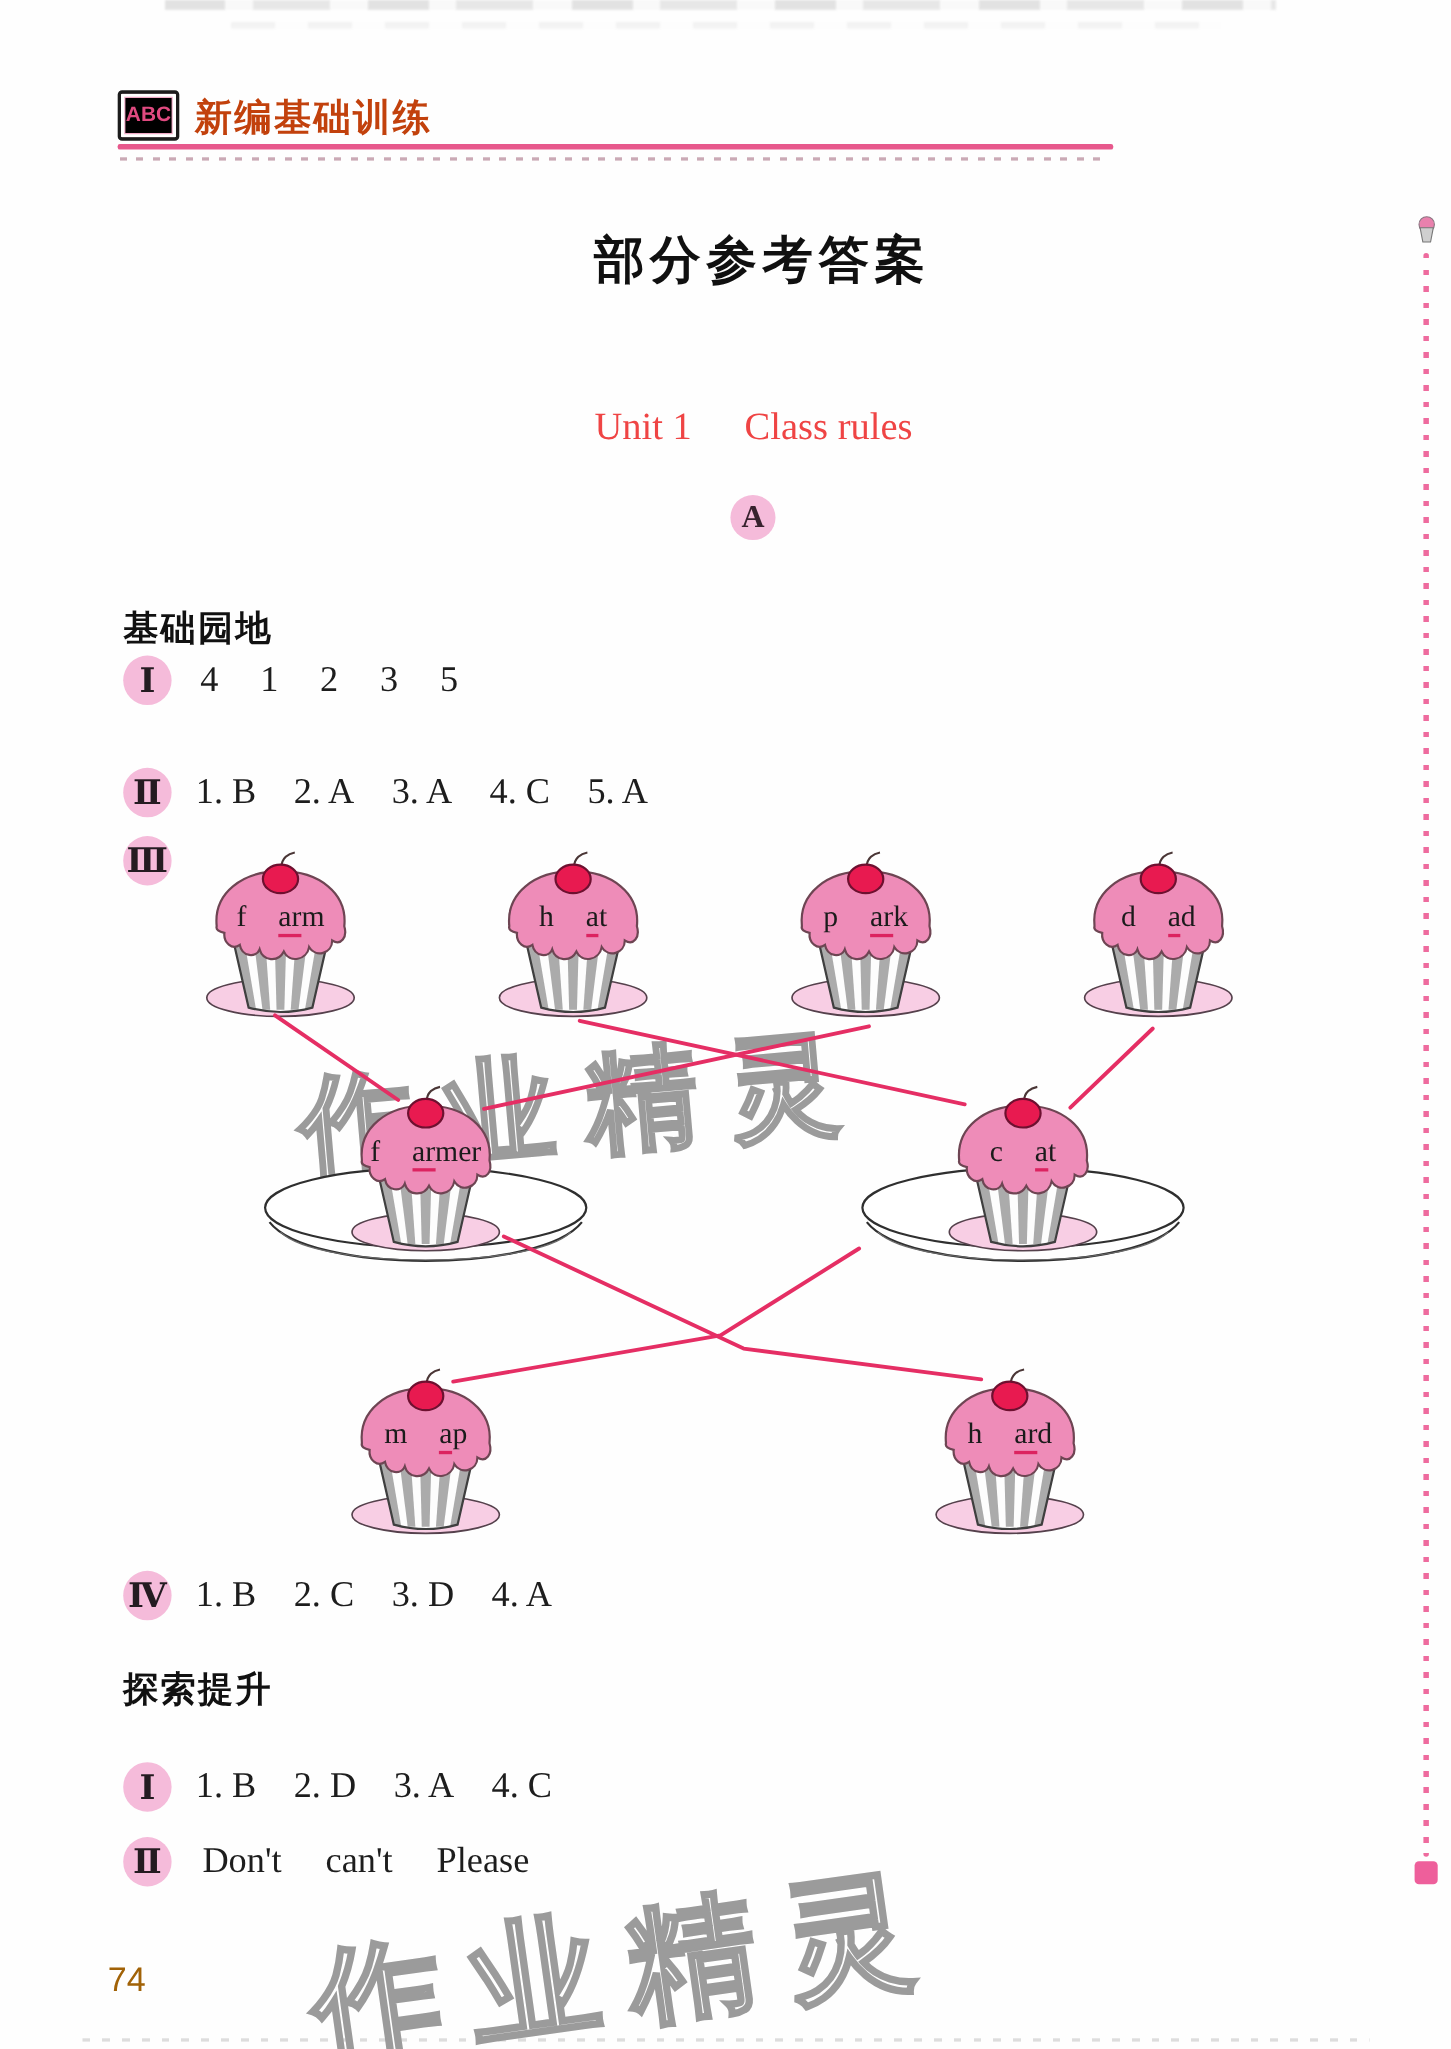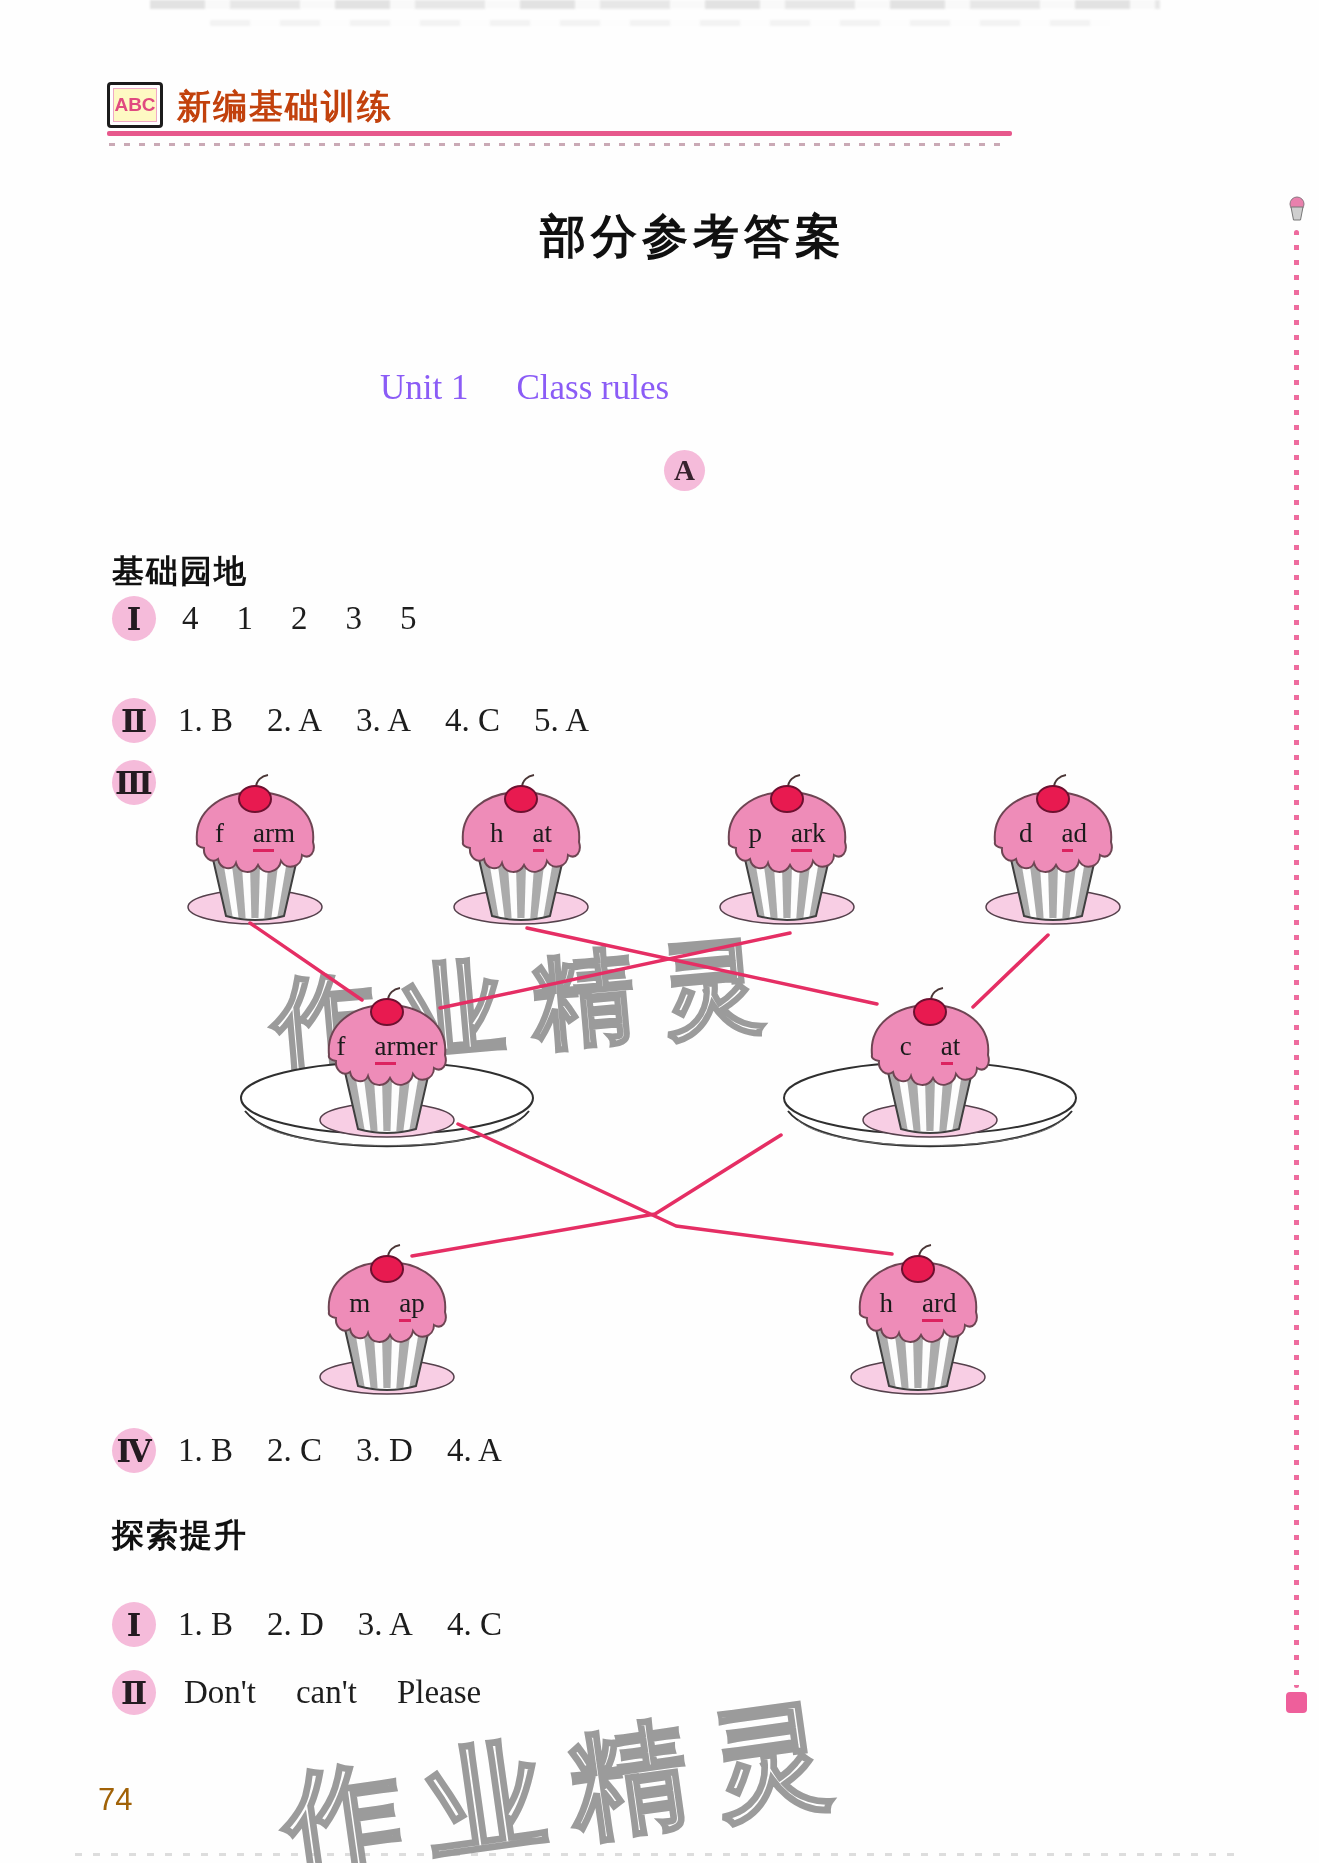--- a/index.html
+++ b/index.html
@@ -9,39 +9,39 @@
   
   .top-smudge{position:absolute;top:0;left:150px;width:1010px;height:9px;opacity:.55;filter:blur(1px);
     background:repeating-linear-gradient(90deg,rgba(110,110,110,.35) 0 55px,rgba(110,110,110,.06) 55px 80px,rgba(110,110,110,.28) 80px 150px,rgba(110,110,110,.05) 150px 185px);}
   .top-smudge2{position:absolute;top:20px;left:210px;width:900px;height:6px;opacity:.28;filter:blur(1px);
     background:repeating-linear-gradient(90deg,rgba(120,120,120,.3) 0 40px,rgba(120,120,120,.04) 40px 70px);}
   .bottom-dots{position:absolute;top:1853px;left:75px;width:1170px;height:3px;opacity:.5;
     background:repeating-linear-gradient(90deg,#bcbcbc 0 7px,transparent 7px 18px);}
 
   
   .logo-box{position:absolute;left:107px;top:82px;width:50px;height:40px;border:3px solid #1c1c1c;border-radius:4px;
-    display:flex;align-items:center;justify-content:center;background:#fef9c3;box-shadow:inset 0 0 0 3px #fff, inset 0 0 0 4px #f0a9c6;}
+    display:flex;align-items:center;justify-content:center;background:#000000;box-shadow:inset 0 0 0 3px #fff, inset 0 0 0 4px #f0a9c6;}
   .logo-box span{font-family:"Liberation Sans",sans-serif;font-weight:bold;font-size:19px;color:#e04a80;letter-spacing:0;}
   .brand{position:absolute;left:177px;top:84px;font-family:"Liberation Sans",sans-serif;font-weight:900;
     font-size:34px;letter-spacing:2px;color:#c2410c;}
   .header-rule{position:absolute;left:107px;top:131px;width:905px;height:5px;background:#e7588c;border-radius:2px;}
   .header-dots{position:absolute;left:109px;top:143px;width:900px;height:3px;opacity:.75;
     background:repeating-linear-gradient(90deg,#b98d9d 0 6px,transparent 6px 15px);}
 
   
   .margin-dotline{position:absolute;left:1294px;top:230px;width:5px;height:1458px;border-radius:3px;
     background:repeating-linear-gradient(to bottom,#ee6b9e 0 5px,transparent 5px 15px);}
   .margin-cap{position:absolute;left:1286px;top:1692px;width:21px;height:21px;background:#ee5f9b;border-radius:4px;}
   .margin-icon{position:absolute;left:1288px;top:196px;}
 
   
   .page-title{position:absolute;left:438px;top:206px;width:510px;text-align:center;
     font-weight:bold;font-size:46px;letter-spacing:5px;color:#101010;font-family:"DejaVu Serif","Liberation Serif",serif;}
-  .unit-line{position:absolute;left:380px;top:368px;width:610px;display:flex;justify-content:flex-start;gap:48px;
-    font-size:35px;color:#8b5cf6;}
+  .unit-line{position:absolute;left:380px;top:368px;width:610px;display:flex;justify-content:center;gap:48px;
+    font-size:35px;color:#ef4444;}
   .a-badge{position:absolute;left:664px;top:450px;width:41px;height:41px;border-radius:50%;background:#f5bbda;
     display:flex;align-items:center;justify-content:center;font-size:29px;font-weight:bold;color:#38222e;}
 
   .section-heading{position:absolute;left:112px;font-family:Liberation Mono, monospace;font-weight:900;
     font-size:32px;letter-spacing:2px;color:#111;}
 
   
   .ans-row{position:absolute;left:112px;display:flex;align-items:center;}
   .badge{width:44px;height:45px;border-radius:50%;background:#f5bbda;display:flex;align-items:center;justify-content:center;
     font-family:"DejaVu Serif","DejaVu Sans",serif;font-weight:bold;font-size:31px;color:#241b21;flex:0 0 auto;margin-right:-12px;}

